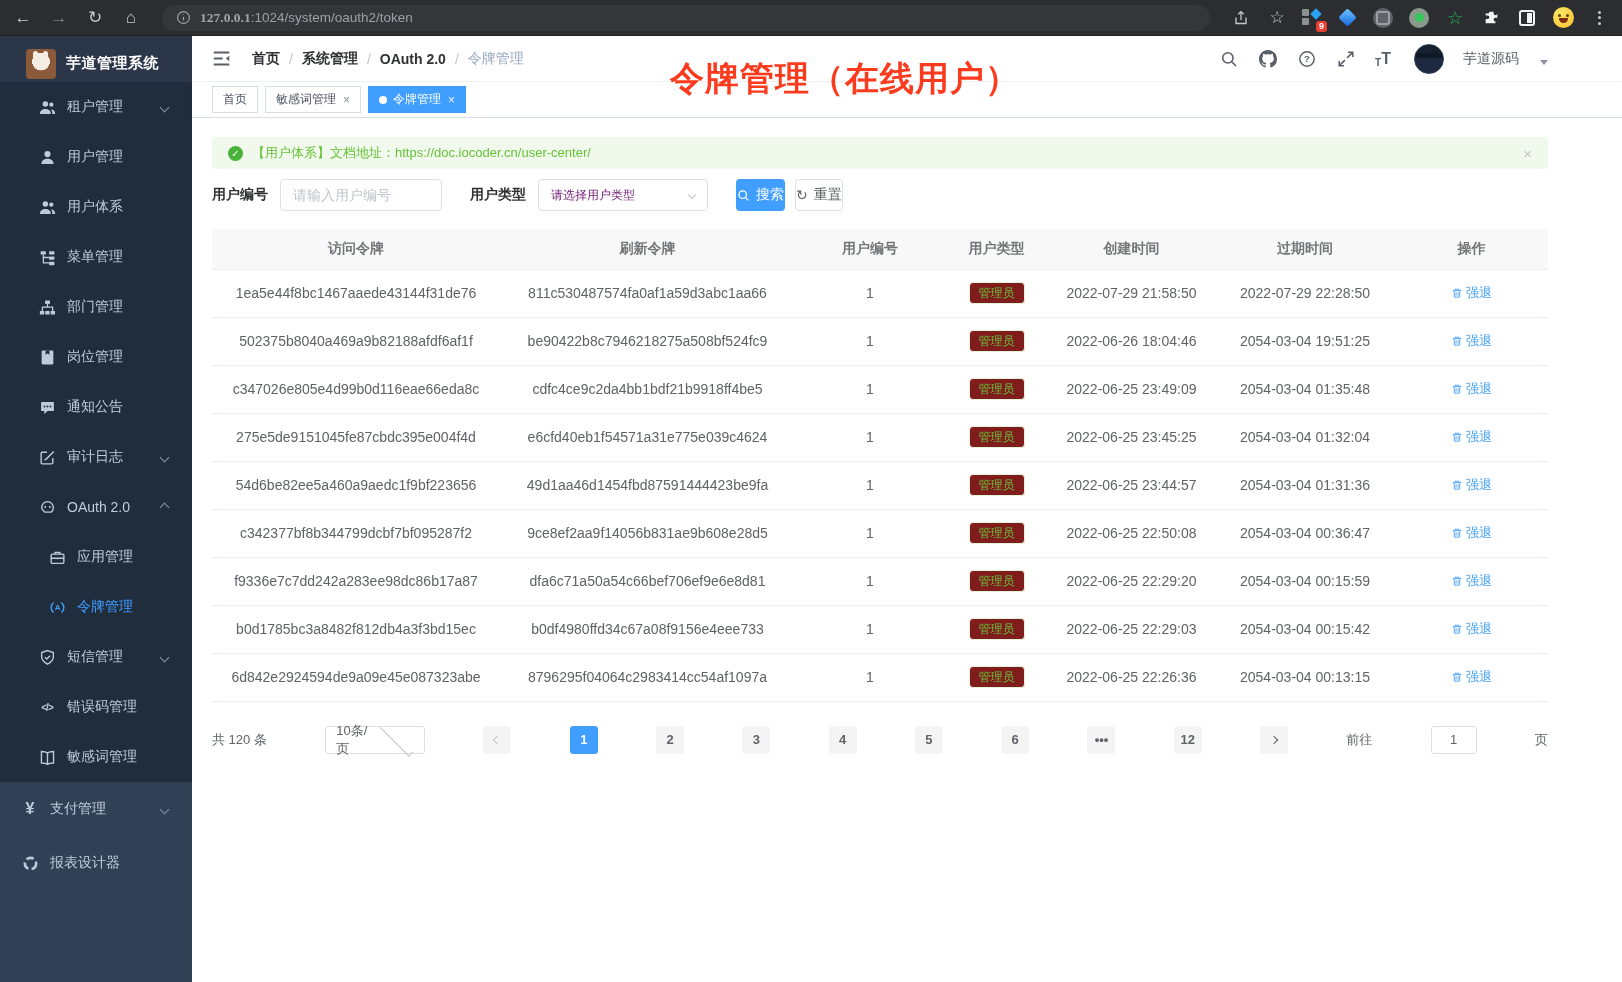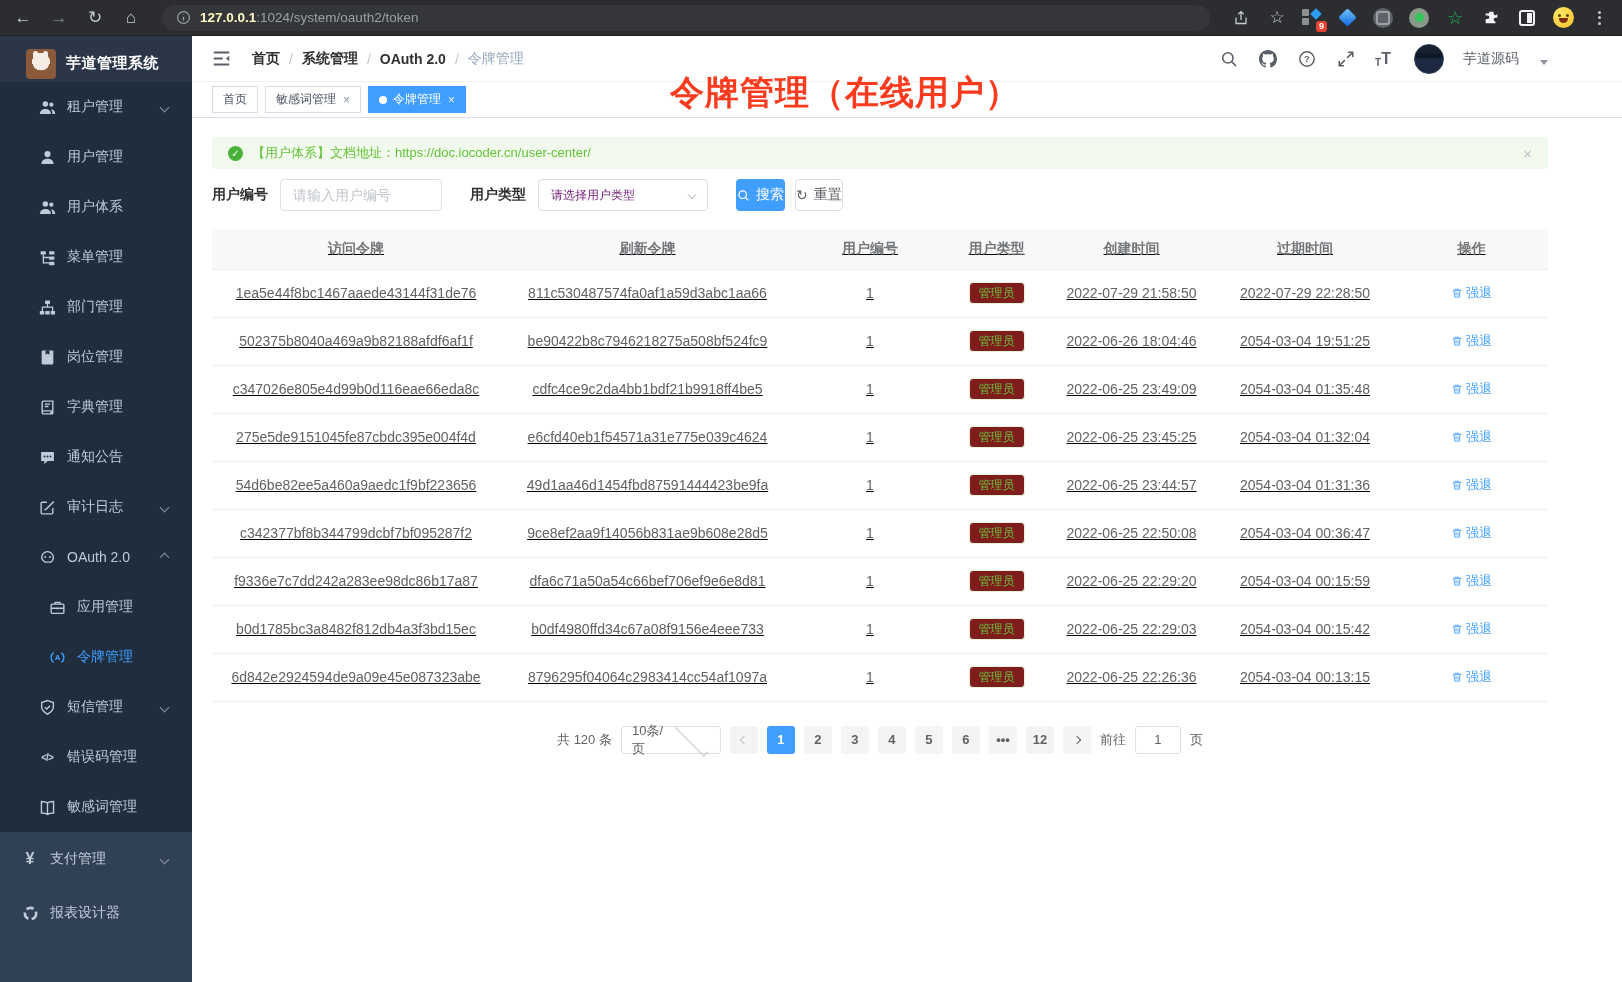--- a/index.html
+++ b/index.html
@@ -5,21 +5,21 @@
   * { box-sizing: border-box; margin: 0; padding: 0; }
   body { background:#888; font-family:"Liberation Sans", sans-serif; }
   .screen { width:1622px; height:982px; position:relative; background:#fff; overflow:hidden; margin:0 auto; }
 
   
   .browser { height:36px; background:#2c2d31; display:flex; align-items:center; padding:0 12px; gap:14px; border-bottom:1px solid #202124; }
   .bicon { color:#c7cacd; font-size:17px; width:22px; height:22px; display:flex; align-items:center; justify-content:center; flex:0 0 auto; }
   .bicon.dim { color:#7d8084; }
   .urlbar { flex:1 1 auto; height:26px; background:#35363a; border-radius:13px; display:flex; align-items:center; padding:0 14px; gap:9px; margin:0 6px; }
   .url { font-size:13.5px; color:#e8eaed; }
-  .url .host { color:#fef9c3; font-weight:600; }
+  .url .host { color:#a3a3a3; font-weight:600;font-family:Liberation Serif, serif; }
   .url .rest { color:#9aa0a6; }
   .extwrap { position:relative; width:20px; height:20px; }
   .badge { position:absolute; right:-5px; bottom:-4px; background:#e94235; color:#fff; font-size:9px; border-radius:3px; padding:1px 3px; line-height:1; font-weight:700; }
   .sq { position:absolute; width:7px; height:7px; background:#8d9093; border-radius:1px; }
   .diam { position:absolute; width:8px; height:8px; background:#29a0f2; transform:rotate(45deg); }
   .gem { width:13px; height:13px; background:linear-gradient(135deg,#6ec6ff,#1565e0); transform:rotate(45deg); border-radius:2px; }
   .circ-dark { width:20px; height:20px; border-radius:50%; background:#5f6368; display:flex; align-items:center; justify-content:center; }
   .circ-dark::after { content:""; width:10px; height:10px; border:2px solid #9aa0a6; border-radius:3px; }
   .circ-green { width:20px; height:20px; border-radius:50%; background:#8a9a8a; display:flex; align-items:center; justify-content:center; }
   .circ-green::after { content:""; width:9px; height:9px; border-radius:50%; background:#34c759; }
@@ -65,21 +65,21 @@
   .crumbs .c.last { color:#97a8be; font-weight:400; }
   .top-right { margin-left:auto; display:flex; align-items:center; gap:19px; color:#5a5e66; }
   .tr-ico { width:20px; height:20px; display:flex; align-items:center; justify-content:center; cursor:pointer; }
   .tr-ico svg { width:18px; height:18px; }
   .fontsize { font-weight:700; color:#5a5e66; display:flex; align-items:flex-end; cursor:pointer; }
   .avatar { width:30px; height:30px; border-radius:50%; background:linear-gradient(180deg,#16202e 0 30%, #0e1826 30% 45%, #1c2940 45% 100%); border:1px solid #2a3a52; margin-left:4px; }
   .uname { font-size:14px; color:#5a5e66; }
   .caret-dn { width:0; height:0; border-left:4.5px solid transparent; border-right:4.5px solid transparent; border-top:5.5px solid #8a94a3; margin-left:2px; margin-top:8px; }
 
   
-  .annotation { position:absolute; left:478px; top:34px; font-size:34px; font-weight:700; color:#fb3a1e; z-index:20; letter-spacing:1px; white-space:nowrap; }
+  .annotation { position:absolute; left:478px; top:20px; font-size:34px; font-weight:700; color:#fb3a1e; z-index:20; letter-spacing:1px; white-space:nowrap; }
 
   
   .tabbar { height:36px; background:#fff; border-bottom:1px solid #d8dce5; box-shadow:0 1px 3px rgba(0,0,0,.06); display:flex; align-items:center; padding:0 74px 0 20px; gap:7px; }
   .vtab { height:27px; display:flex; align-items:center; gap:6px; border:1px solid #d8dce5; background:#fff; color:#495060; font-size:12px; padding:0 10px; cursor:pointer; }
   .vtab .x { font-size:12px; color:#8a94a3; margin-left:1px; }
   .vtab.active { background:#409eff; border-color:#409eff; color:#fff; }
   .vtab.active .x { color:#e8f1fc; }
   .vtab .dot { width:8px; height:8px; border-radius:50%; background:#fff; }
 
   
@@ -98,29 +98,29 @@
   .fselect .ph { font-size:12px; color:#701a75; }
   .fselect .chev { margin-right:2px; border-color:#c0c4cc; width:6px; height:6px; }
   .gap18 { width:8px; }
   .btn { height:32px; border-radius:4px; display:flex; align-items:center; gap:6px; padding:0 0; font-size:14px; cursor:pointer; border:1px solid transparent; }
   .btn.primary { background:#409eff; color:#fff; }
   .btn.plain { background:#fff; border-color:#dcdfe6; color:#606266; }
   .btn svg { width:13px; height:13px; }
   .refresh-g { font-size:14px; line-height:1; }
 
   
-  table.grid { border-collapse:collapse; width:1336px; margin-top:18px; table-layout:fixed;text-decoration:underline; }
+  table.grid { border-collapse:collapse; width:1336px; margin-top:18px; table-layout:fixed; }
   table.grid th { height:40px; background:#f8f8f9; color:#737679; font-weight:700; font-size:14px; text-align:center; border-bottom:1px solid #ebeef5; }
   table.grid td { height:48px; font-size:14px; color:#606266; text-align:center; border-bottom:1px solid #ebeef5; white-space:nowrap; overflow:hidden; }
   .tag { display:inline-block; background:#7f1d1d; border:1px solid #e1f3d8; color:#67c23a; font-size:12px; border-radius:4px; padding:2px 9px; line-height:16px; }
   .act { color:#409eff; font-size:13px; text-decoration:none; display:inline-flex; align-items:center; gap:3px; cursor:pointer; }
   .act svg { width:12px; height:12px; }
 
   
-  .pagination { width:1336px; margin-top:24px; display:flex; align-items:center; justify-content:center; gap:9px; font-size:13px; color:#606266; }
+  .pagination { width:1336px; margin-top:24px; display:flex; align-items:center; justify-content:space-between; gap:9px; font-size:13px; color:#606266; }
   .psel { width:100px; height:28px; border:1px solid #dcdfe6; border-radius:3px; display:flex; align-items:center; padding:0 8px 0 10px; cursor:pointer; }
   .psel span { font-size:13px; color:#606266; flex:1; }
   .psel .chev { width:6px; height:6px; border-color:#c0c4cc; margin:0; }
   .pbtn { min-width:28px; height:28px; border-radius:3px; background:#f4f4f5; color:#606266; font-weight:600; font-size:13px; display:flex; align-items:center; justify-content:center; cursor:pointer; }
   .pbtn.on { background:#409eff; color:#fff; }
   .pbtn .chev { margin:0; width:6px; height:6px; }
   .pbtn .chev.left { transform:rotate(135deg); border-color:#c0c4cc; }
   .pbtn .chev.right { transform:rotate(-45deg); border-color:#606266; }
   .goto-in { width:46px; height:28px; border:1px solid #dcdfe6; border-radius:3px; text-align:center; font-size:13px; color:#606266; font-family:"Liberation Sans",sans-serif; }
 </style>
@@ -257,30 +257,20 @@
           <div class="mi lvl1">
             <span class="ico">
                 <svg viewBox="0 0 16 16" fill="currentColor">
                   <path d="M3.5 1.5h9a1 1 0 011 1v11a1 1 0 01-1 1h-9a1 1 0 01-1-1v-11a1 1 0 011-1z"></path>
                   <path d="M6.2 1.5h3.6v4l-1.8-1.3-1.8 1.3z" fill="#1f2d3d"></path>
                 </svg>
               </span>
             <span>岗位管理</span>
           </div>
 
-          <div class="mi lvl1">
-            <span class="ico">
-                <svg viewBox="0 0 16 16" fill="none" stroke="currentColor" stroke-width="1.3">
-                  <path d="M3 13.2V3.4A1.4 1.4 0 014.4 2H13v9.2H4.4A1.4 1.4 0 003 12.6v0A1.4 1.4 0 004.4 14H13"></path>
-                  <path d="M5.5 4.8h5M5.5 7h3.4"></path>
-                  <circle cx="12.2" cy="12.8" r="1.6" fill="currentColor" stroke="none"></circle>
-                </svg>
-              </span>
-            <span>字典管理</span>
-          </div>
 
           <div class="mi lvl1">
             <span class="ico">
                 <svg viewBox="0 0 16 16" fill="currentColor">
                   <path d="M2 2.8h12v8.4H8.2L5 14v-2.8H2z"></path>
                   <circle cx="5.2" cy="7" r=".9" fill="#1f2d3d"></circle>
                   <circle cx="8" cy="7" r=".9" fill="#1f2d3d"></circle>
                   <circle cx="10.8" cy="7" r=".9" fill="#1f2d3d"></circle>
                 </svg>
               </span>

